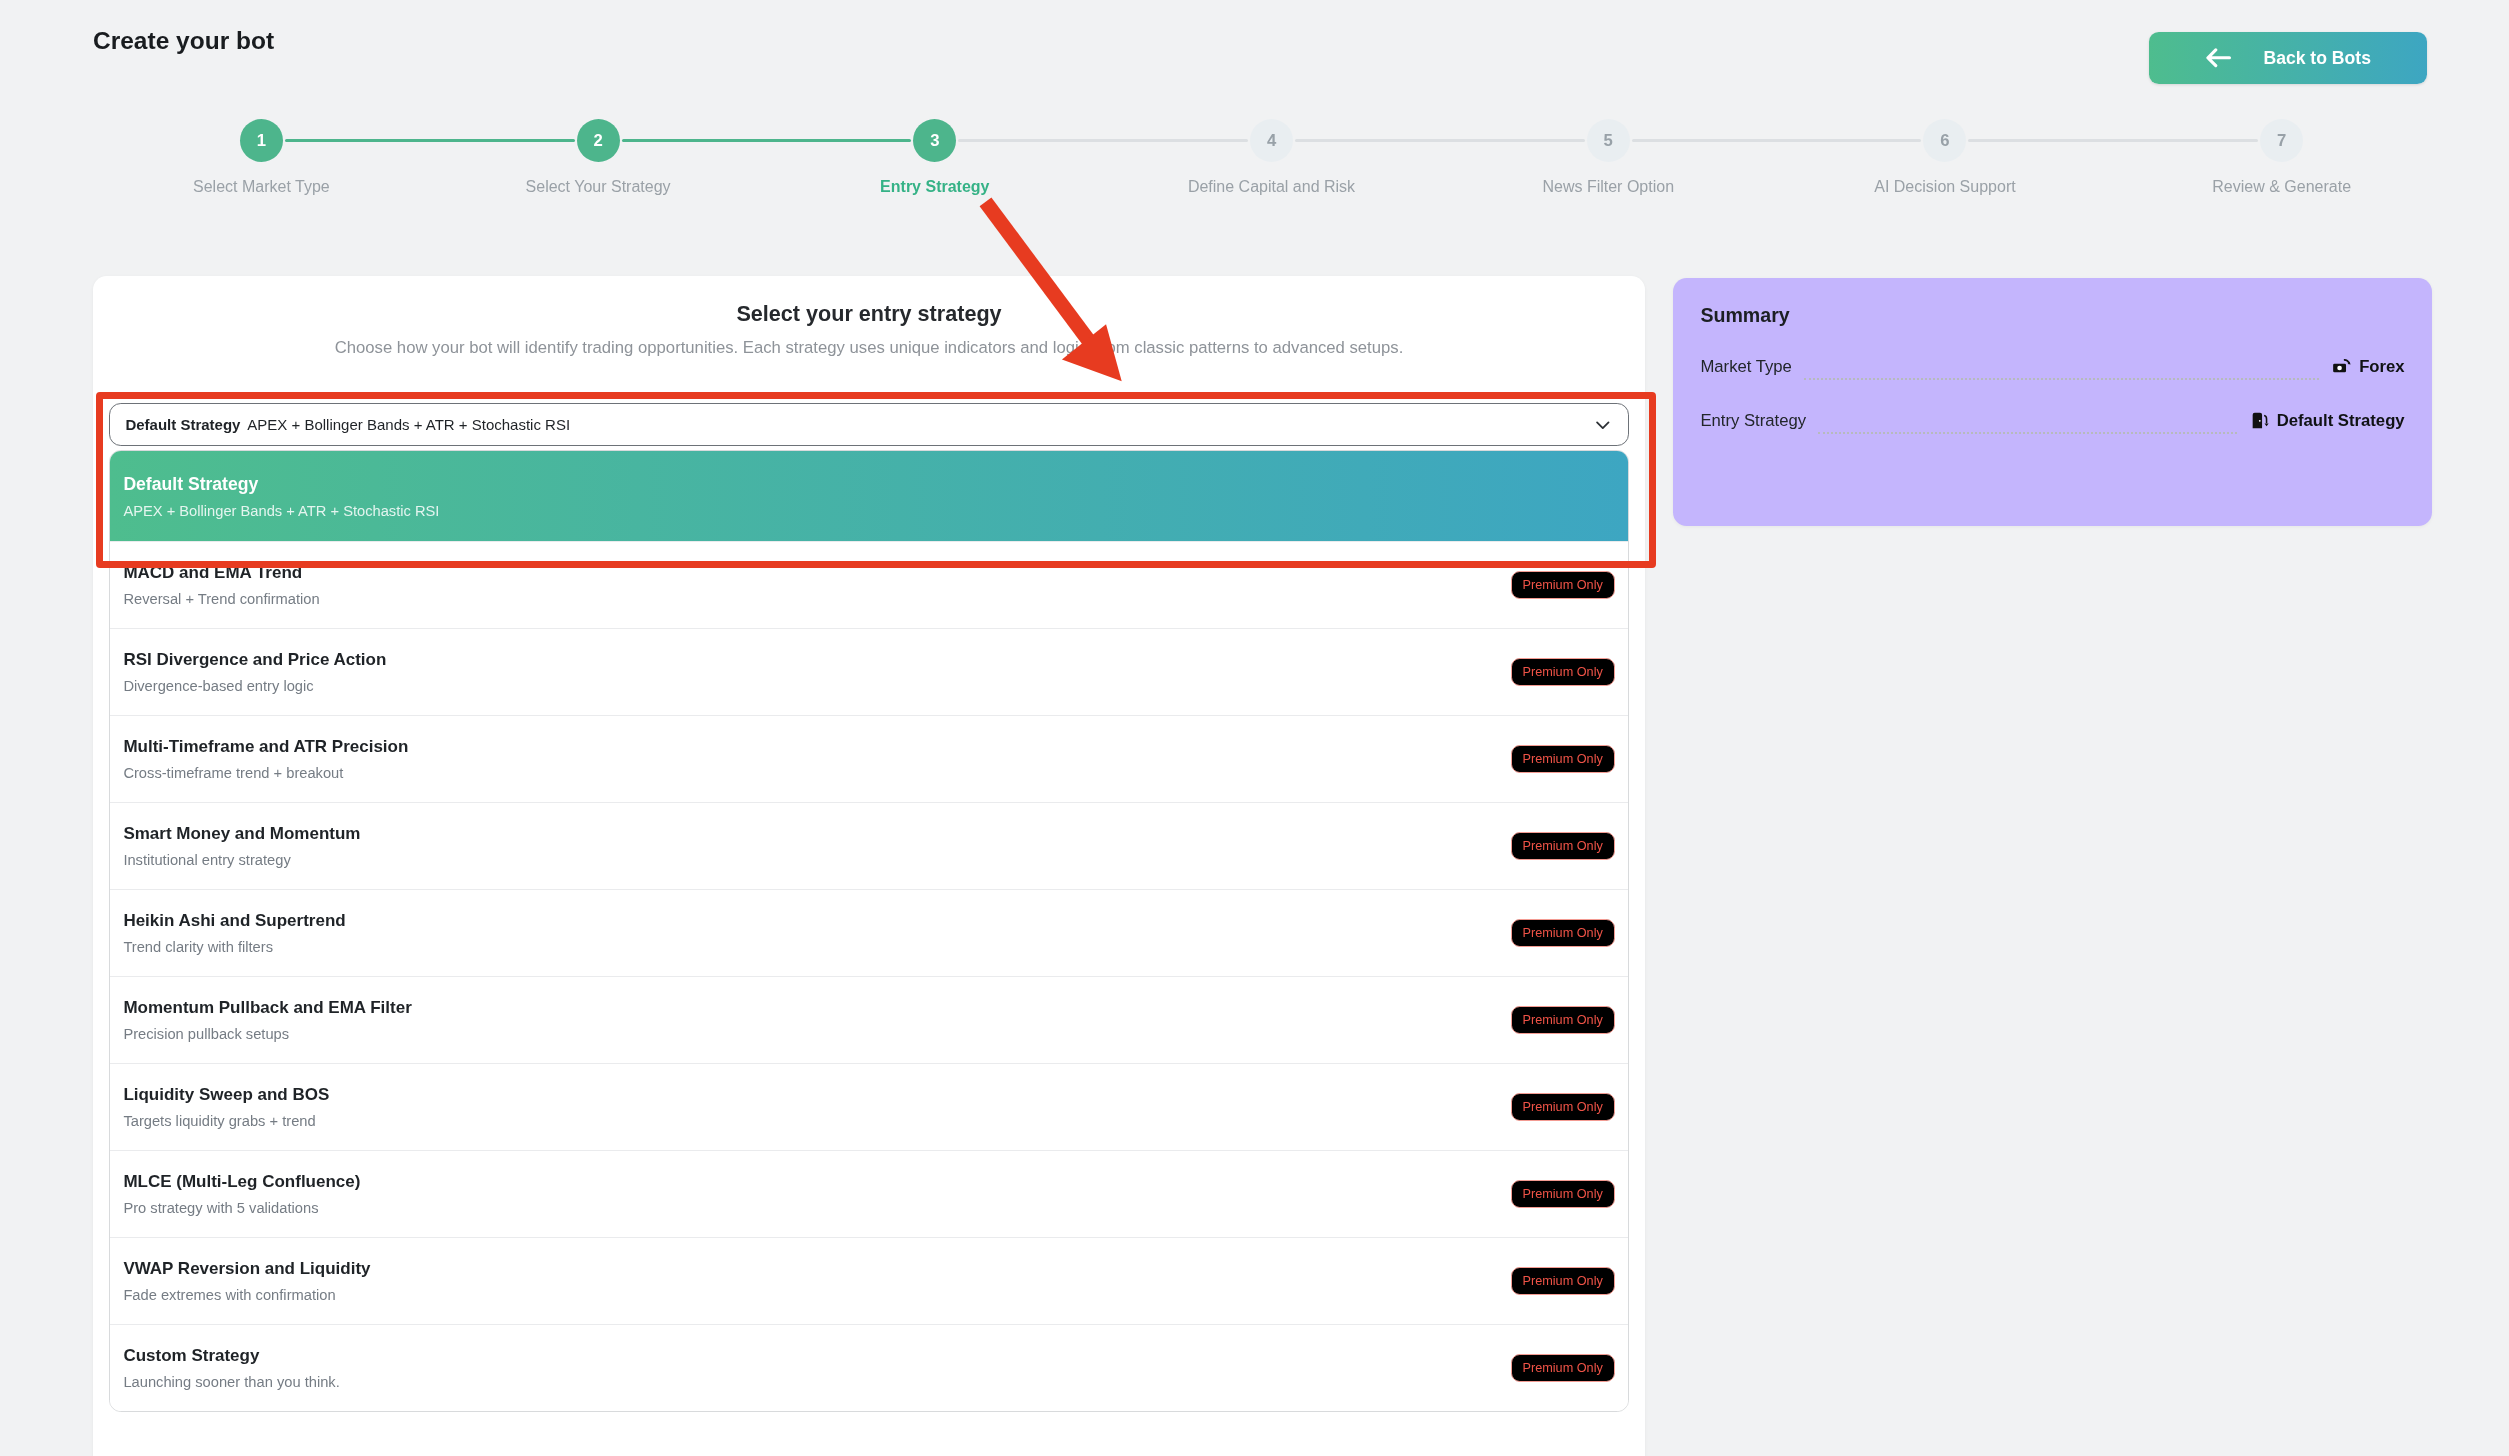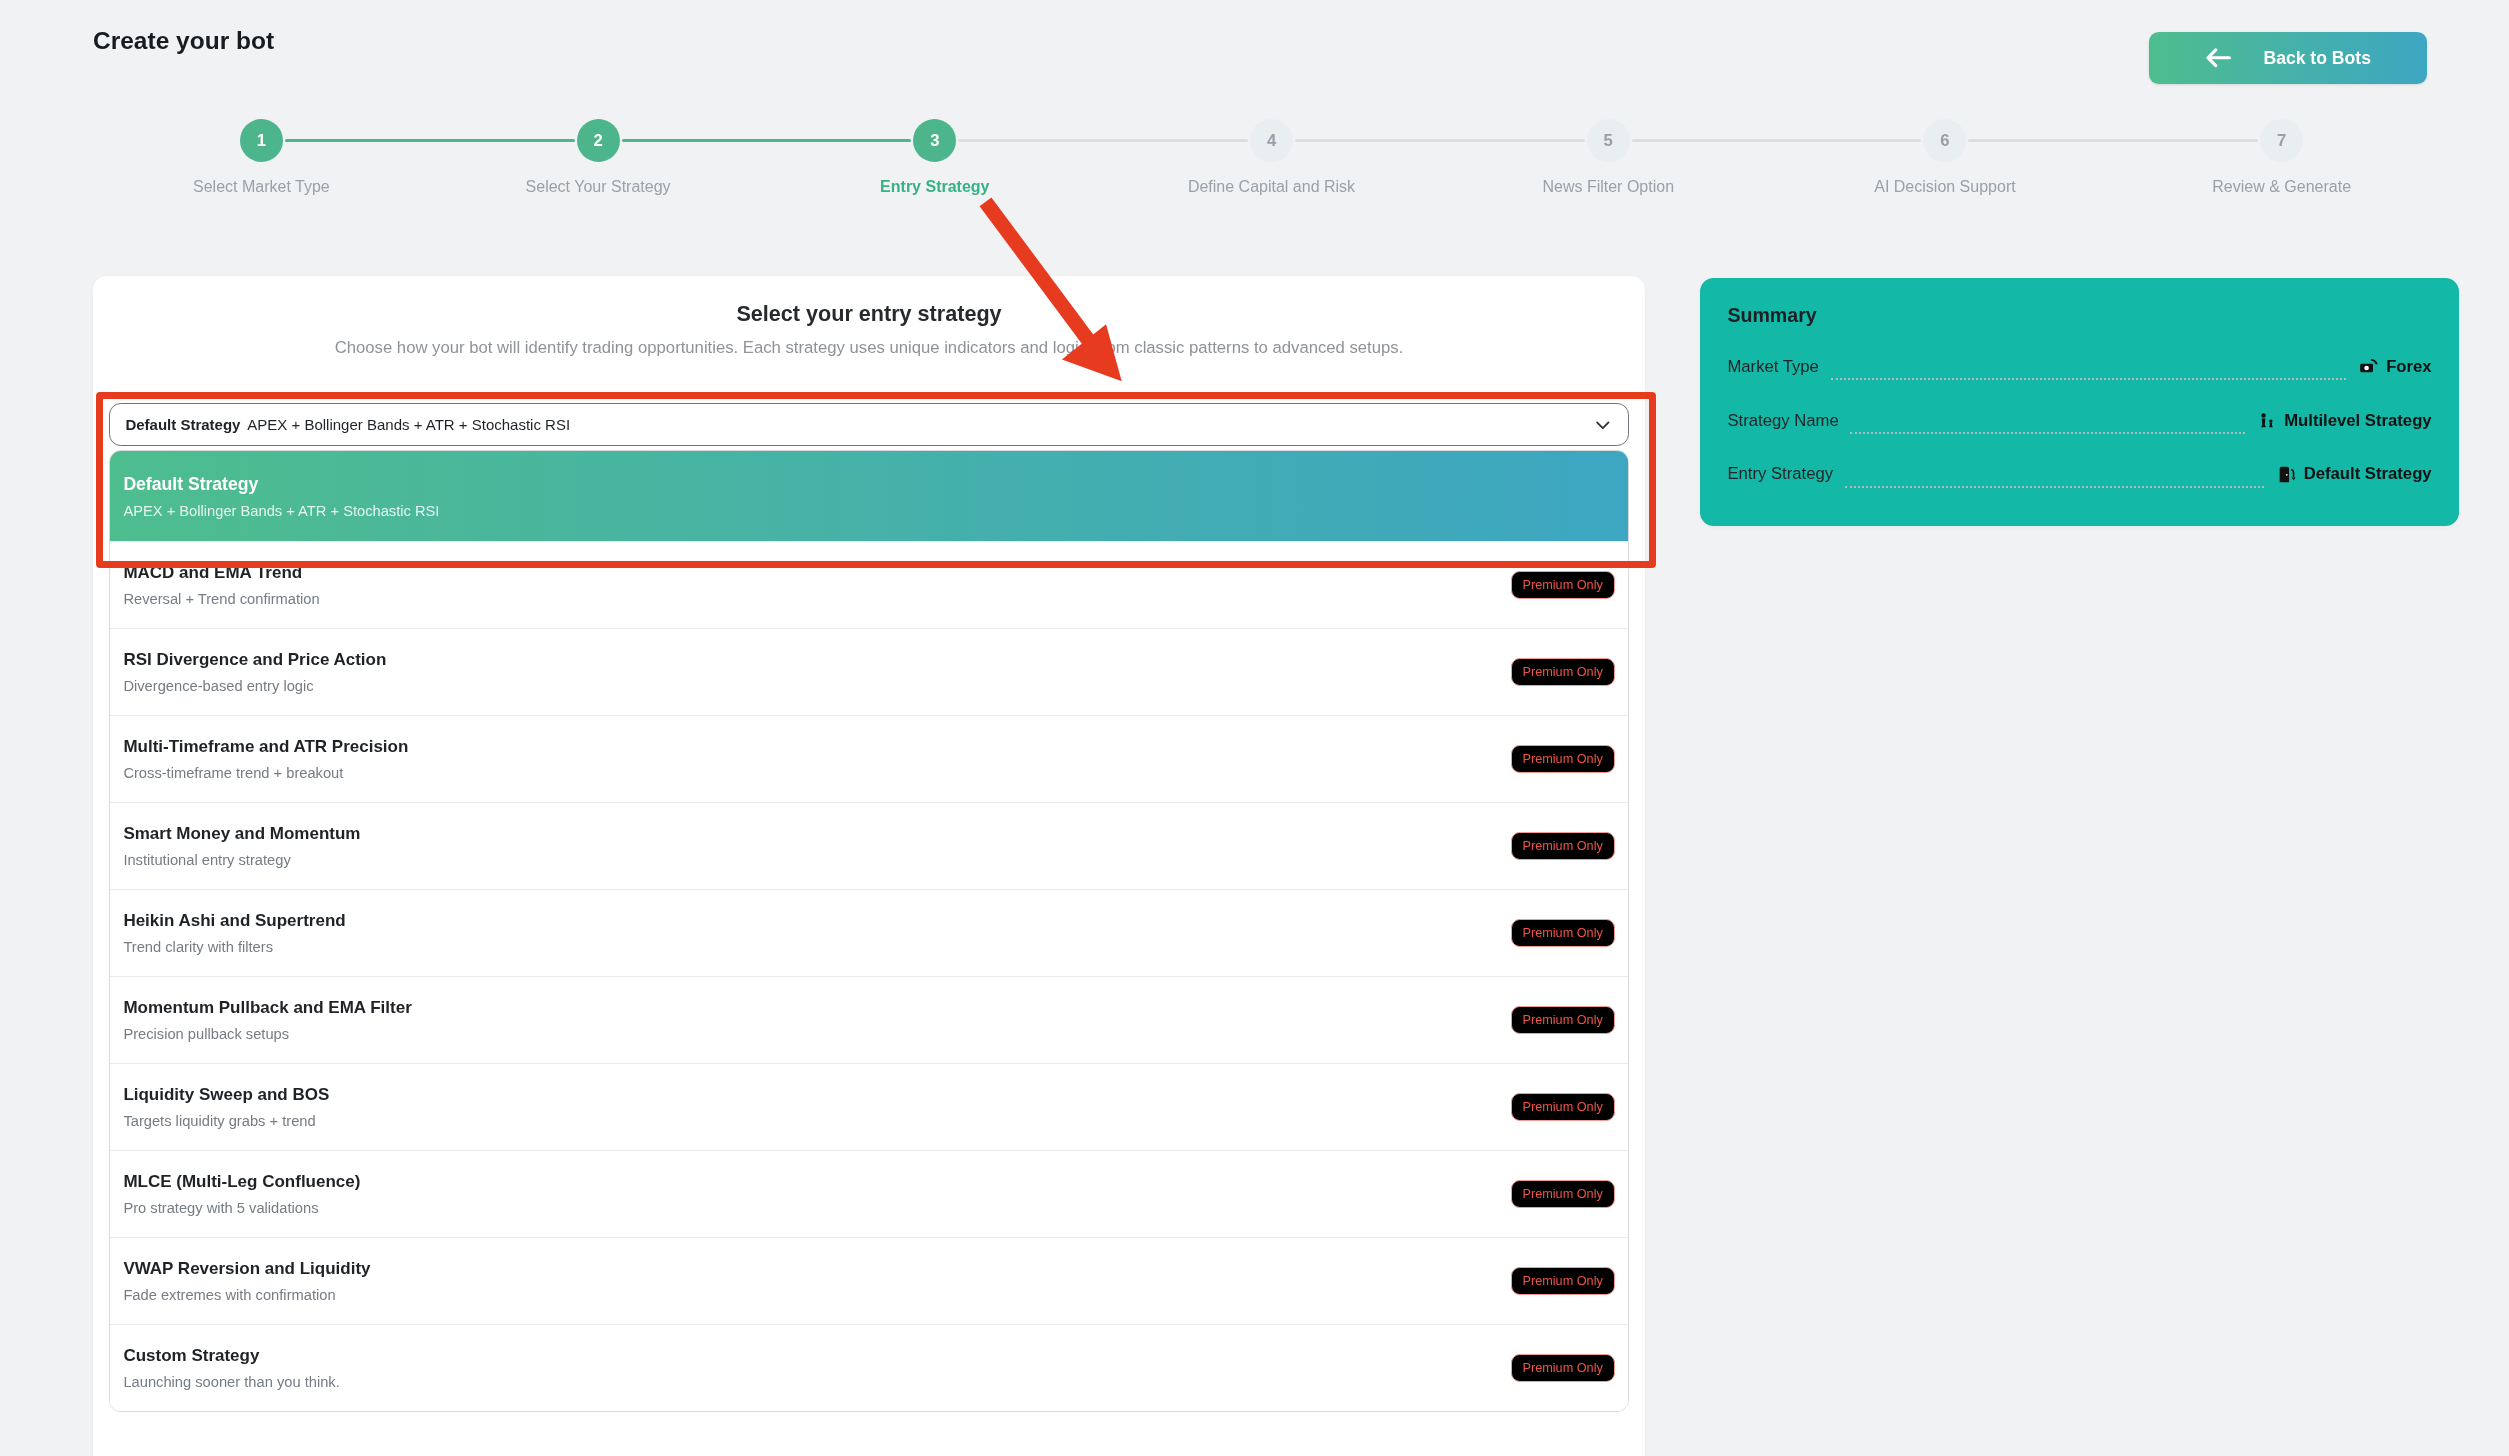--- a/index.html
+++ b/index.html
@@ -64,21 +64,21 @@
   .or-text { display:flex; flex-direction:column; }
   .or-title { font-size:17px; font-weight:700; color:#1f2327; }
   .or-sub { margin-top:7.8px; font-size:14.7px; color:#757c84; }
   .badge {
     border:1.5px solid #f39b92; color:var(--premium_red,#ef5347); border-radius:8.8px;
     padding:5.9px 10.8px; font-size:12.7px; white-space:nowrap; background:#000000;
   }
   
   .summary-card {
     position:absolute; left:1673px; top:278px; width:759px; height:248px;
-    background:#14b8a6; border-radius:13.7px; box-shadow:0 1px 3.9px rgba(0,0,0,.05); padding:25.5px 27.4px;margin-left:27px;
+    background:#c4b5fd; border-radius:13.7px; box-shadow:0 1px 3.9px rgba(0,0,0,.05); padding:25.5px 27.4px;
   }
   .summary-title { font-size:19.6px; font-weight:700; color:#1c1f23; }
   .summary-row { display:flex; align-items:center; margin-top:26.5px; font-size:16.7px; height:27.4px; }
   .sr-label { color:#22262a; font-weight:500; white-space:nowrap; }
   .sr-leader { flex:1; border-bottom:2px dotted #b7babd; margin:0 11.8px; align-self:flex-end; height:20.6px; }
   .sr-value { display:flex; align-items:center; gap:7.8px; font-weight:600; color:#101214; white-space:nowrap; }
   .sr-value svg { flex:0 0 auto; }
   
   .annotation-box {
     position:absolute; left:96px; top:392px; width:1560px; height:176px;
@@ -277,35 +277,20 @@
             <rect x="2.5" y="9" width="15" height="10" rx="1.6" fill="#111"></rect>
             <circle cx="10" cy="14" r="2.7" fill="#fff"></circle>
             <path d="M15 4.5a6 6 0 0 1 6 4" stroke="#111" stroke-width="2" fill="none"></path>
             <path d="M22.8 9.8l-3.4-.6 2.2-2.8z" fill="#111"></path>
           </svg>
         </span>
         <span>Forex</span>
       </span>
     </div>
 
-    <div class="summary-row">
-      <span class="sr-label">Strategy Name</span>
-      <span class="sr-leader"></span>
-      <span class="sr-value">
-        <span style="display:flex;">
-          <svg width="19.6" height="19.6" viewBox="0 0 24 24">
-            <circle cx="8" cy="5.6" r="2.7" fill="#111"></circle>
-            <path d="M5.4 20h5.2v-1.7l-1.1-1 .7-8h-4.4l.7 8-1.1 1z" fill="#111"></path>
-            <circle cx="17" cy="12.4" r="2.1" fill="#111"></circle>
-            <path d="M14.9 20h4.2v-1.3l-.9-.8.5-3.6h-3.4l.5 3.6-.9.8z" fill="#111"></path>
-          </svg>
-        </span>
-        <span>Multilevel Strategy</span>
-      </span>
-    </div>
 
     <div class="summary-row">
       <span class="sr-label">Entry Strategy</span>
       <span class="sr-leader"></span>
       <span class="sr-value">
         <span style="display:flex;">
           <svg width="19.6" height="19.6" viewBox="0 0 24 24">
             <path d="M4.5 4.5A2.5 2.5 0 0 1 7 2h6.5A2.5 2.5 0 0 1 16 4.5V21h-11.5z" fill="#111"></path>
             <circle cx="13.2" cy="12" r="1.1" fill="#fff"></circle>
             <path d="M18.5 5.5c2.3.3 3 2 3 4.2v5.3" stroke="#111" stroke-width="1.9" fill="none"></path>

